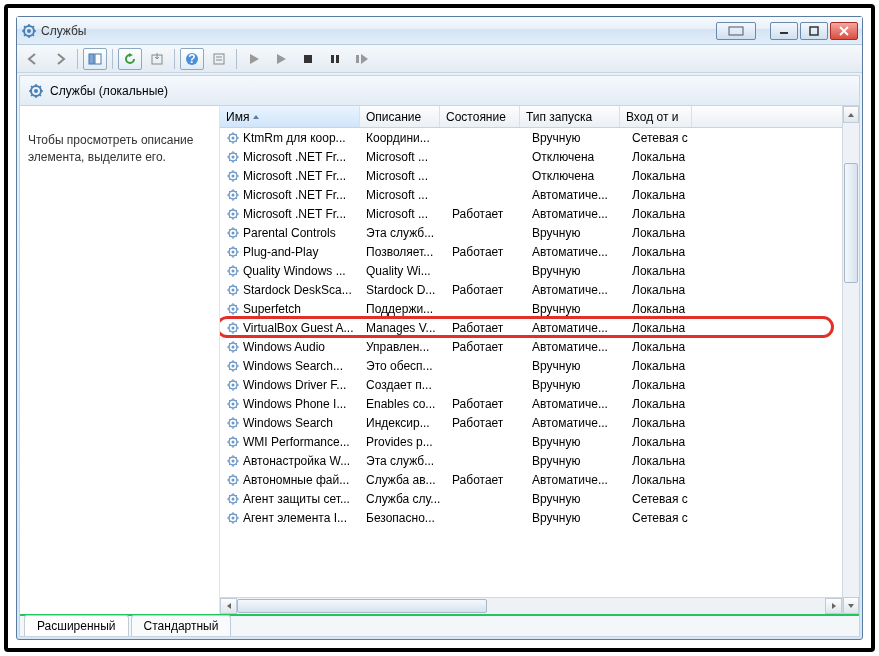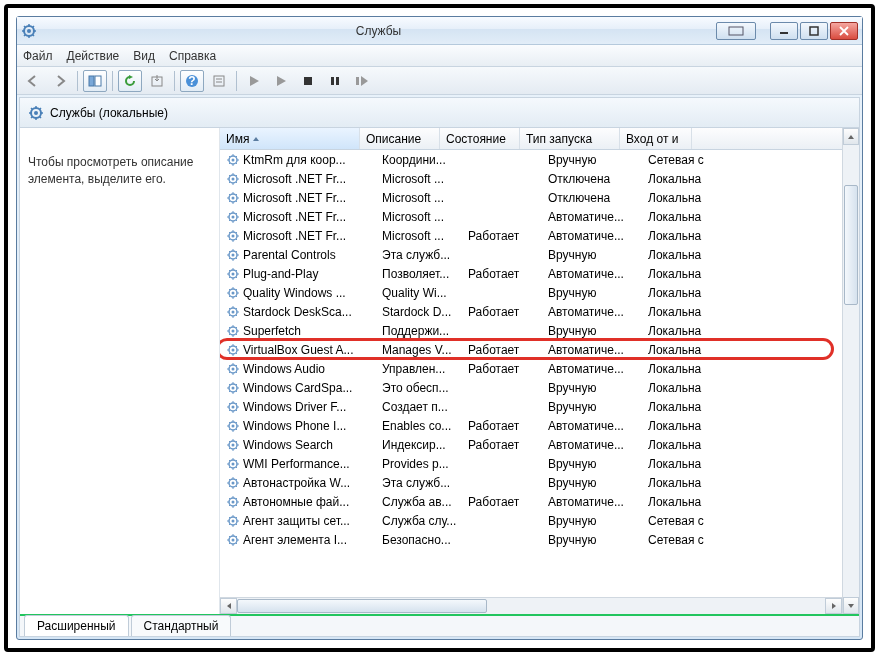--- a/index.html
+++ b/index.html
@@ -1,19 +1,19 @@
 <!DOCTYPE html>
 <html><head>
 <meta charset="utf-8">
 <style>
 * { box-sizing: border-box; margin: 0; padding: 0; font-family: 'Segoe UI', Tahoma, sans-serif; font-size: 12px; }
 body { background: #fff; width: 879px; height: 656px; padding: 4px; }
 .outer { border: 4px solid #000; border-radius: 4px; width: 100%; height: 100%; background: #fff; display: flex; flex-direction: column; }
 .window { border: 1px solid #5a7ca0; background: linear-gradient(to bottom, #eaf3fb, #d6e6f5); margin: 8px; flex: 1; display: flex; flex-direction: column; border-radius: 3px; }
-.titlebar { height: 28px; display: flex; align-items: center; padding: 0 4px; background: linear-gradient(to bottom, #f8fbff 0%, #e6eff9 45%, #d5e4f3 46%, #e2edf8 100%); border-bottom: 1px solid #b5c9dc; text-align: center; }
+.titlebar { height: 28px; display: flex; align-items: center; padding: 0 4px; background: linear-gradient(to bottom, #f8fbff 0%, #e6eff9 45%, #d5e4f3 46%, #e2edf8 100%); border-bottom: 1px solid #b5c9dc; }
 .titlebar .ticon { width: 16px; height: 16px; margin-right: 4px; }
 .titlebar .title { flex: 1; color: #333; }
 .winbtns { display: flex; gap: 2px; }
 .winbtn { width: 28px; height: 18px; border: 1px solid #6b8aab; border-radius: 2px; background: linear-gradient(#f3f8fd,#cfe0f0); display:flex;align-items:center;justify-content:center; }
 .winbtn.close { background: linear-gradient(#f5a6a0,#d94c3f); border-color:#a03028; color:#fff;}
 .winbtn.extra { width:40px; }
 .menubar { height: 22px; background: linear-gradient(#fafcfe,#e8eef4); border-bottom:1px solid #c8d4e0; display:flex; align-items:center; padding:0 6px; gap:14px; }
 .menubar span { color:#333; }
 .toolbar { height: 28px; background: linear-gradient(#f6f9fc,#e4ebf2); border-bottom:1px solid #c8d4e0; display:flex; align-items:center; padding:0 4px; gap:3px; }
 .tbtn { width:24px; height:22px; display:flex;align-items:center;justify-content:center; border:1px solid transparent; border-radius:2px;}
@@ -31,21 +31,21 @@
 .main-content { flex:1; display:flex; }
 .desc-panel { width:200px; padding:26px 8px; border-right:1px solid #e0e6ec; color:#333; line-height:1.4;}
 .list-wrap { flex:1; display:flex; flex-direction:column; position:relative;text-align:center;}
 .list-header { display:flex; height:22px; background: linear-gradient(#fdfdfe,#ebf0f5); border-bottom:1px solid #c8d4e0;}
 .col { border-right:1px solid #d8e0e8; padding:3px 6px; display:flex; align-items:center; gap:3px; overflow:hidden; white-space:nowrap;}
 .col.sorted { background: linear-gradient(#eaf4ff,#d0e5fa);}
 .c0{width:140px;} .c1{width:80px;} .c2{width:80px;} .c3{width:100px;} .c4{width:72px;}
 .list-body { flex:1; overflow:hidden; position:relative;}
 .row { display:flex; height:19px; align-items:center;}
 .row .cell { padding:1px 6px; overflow:hidden; white-space:nowrap; text-overflow:ellipsis; display:flex; align-items:center; gap:3px;}
-.row .cell.c0{width:140px;} .row .cell.c1{width:86px;margin-left:16px;} .row .cell.c2{width:80px;} .row .cell.c3{width:100px;} .row .cell.c4{width:72px;}
+.row .cell.c0{width:140px;} .row .cell.c1{width:86px;} .row .cell.c2{width:80px;} .row .cell.c3{width:100px;} .row .cell.c4{width:72px;}
 .gear-icon { width:14px; height:14px; flex-shrink:0;}
 .highlight-ring { position:absolute; border:3px solid #e03028; border-radius:14px; pointer-events:none; left:-4px; right:8px; height:22px;}
 .vscroll { width:17px; background:#f0f0f0; border-left:1px solid #d0d8e0; display:flex; flex-direction:column;}
 .vscroll .arr{height:17px; background:linear-gradient(#fdfdfd,#e0e6ec); border:1px solid #c0ccd8; display:flex;align-items:center;justify-content:center;}
 .vscroll .track{flex:1; background:#eef2f6; position:relative;}
 .vscroll .thumb{position:absolute; left:1px; right:1px; top:40px; height:120px; background:linear-gradient(90deg,#f4f8fc,#d6e2ee); border:1px solid #a8b8c8; border-radius:2px;}
 .hscroll-row { height:17px; display:flex;}
 .hscroll { flex:1; background:#eef2f6; border-top:1px solid #d0d8e0; display:flex; align-items:center;}
 .hscroll .arr{width:17px;height:100%; background:linear-gradient(#fdfdfd,#e0e6ec); border:1px solid #c0ccd8;display:flex;align-items:center;justify-content:center;}
 .hscroll .track{flex:1;position:relative;height:100%;}
@@ -86,26 +86,20 @@
             </svg>
           </div>
       <div class="winbtn close">
             <svg width="10" height="10">
               <path d="M1 1l8 8M9 1l-8 8" stroke="#fff" stroke-width="1.8"></path>
             </svg>
           </div>
     </div>
   </div>
 
-  <div class="menubar">
-    <span>Файл</span>
-    <span>Действие</span>
-    <span>Вид</span>
-    <span>Справка</span>
-  </div>
 
   <div class="toolbar">
     <div class="tbtn">
           <svg width="14" height="14">
             <path d="M9 2L3 7l6 5" fill="none" stroke="#888" stroke-width="2"></path>
           </svg>
         </div>
     <div class="tbtn">
           <svg width="14" height="14">
             <path d="M5 2l6 5-6 5" fill="none" stroke="#888" stroke-width="2"></path>
@@ -384,21 +378,21 @@
                       <div class="cell c3">Автоматиче...</div>
                       <div class="cell c4">Локальна</div>
                     </div>
                     <div class="row">
                       <div class="cell c0">
                         <svg class="gear-icon" viewBox="0 0 14 14">
                           <circle cx="7" cy="7" r="4" fill="none" stroke="#6a98c8" stroke-width="1.5"></circle>
                           <circle cx="7" cy="7" r="1.5" fill="#6a98c8"></circle>
                           <path d="M7 1v2M7 11v2M1 7h2M11 7h2M3 3l1 1M10 10l1 1M3 11l1-1M10 4l1-1" stroke="#6a98c8"></path>
                         </svg>
-                        <span>Windows CardSpa...</span>
+                        <span>Windows Search...</span>
                       </div>
                       <div class="cell c1">Это обесп...</div>
                       <div class="cell c2"></div>
                       <div class="cell c3">Вручную</div>
                       <div class="cell c4">Локальна</div>
                     </div>
                     <div class="row">
                       <div class="cell c0">
                         <svg class="gear-icon" viewBox="0 0 14 14">
                           <circle cx="7" cy="7" r="4" fill="none" stroke="#6a98c8" stroke-width="1.5"></circle>

